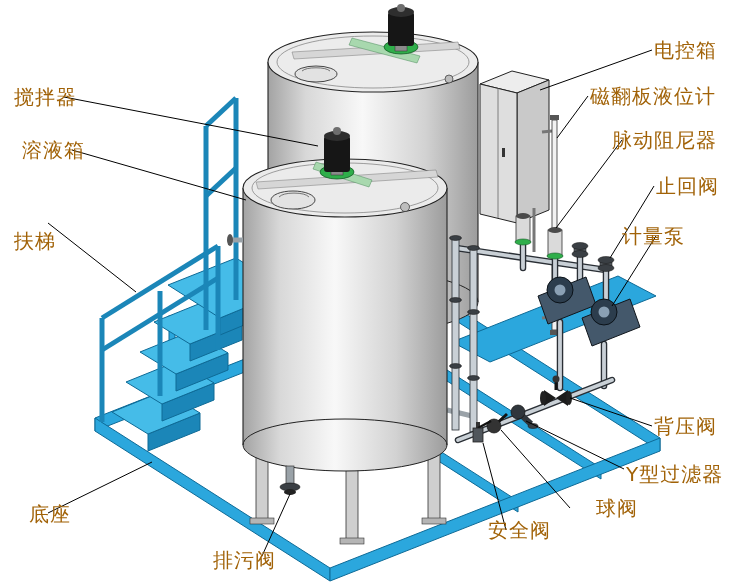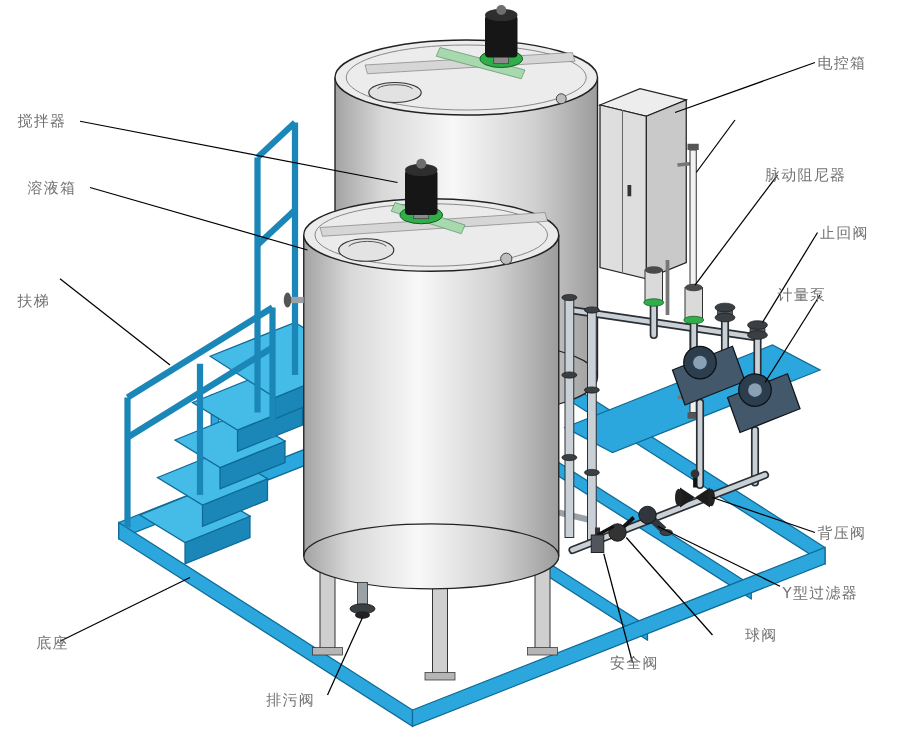--- a/index.html
+++ b/index.html
@@ -3,21 +3,21 @@
 <meta charset="utf-8">
 <style>
   html,body{margin:0;padding:0;background:#fff;}
   .stage{
     position:relative;width:731px;height:587px;background:#fff;
     font-family:"DejaVu Sans","Liberation Sans",sans-serif;
     overflow:hidden;
   }
   .stage svg{position:absolute;left:0;top:0;}
   .callout{
-    position:absolute;font-size:12px;line-height:18px;color:#737373;
+    position:absolute;font-size:20px;line-height:18px;color:#a16207;
     white-space:nowrap;letter-spacing:1px;user-select:none;
   }
   .blue{fill:var(--frame_blue,#2BA7DD);stroke:var(--frame_blue_dark,#0E6A96);stroke-width:1;}
   .tread{fill:var(--tread_blue,#45BCE8);stroke:var(--frame_blue_dark,#0E6A96);stroke-width:1;}
   .riser{fill:#1B86B8;stroke:var(--frame_blue_dark,#0E6A96);stroke-width:1;}
   .rail{stroke:#1B86B8;stroke-width:5;fill:none;}
   .edge{stroke:#222;stroke-width:1.1;fill:none;}
   .leader{stroke:#000;stroke-width:1;fill:none;}
   .pipe-out{stroke:#2A2F35;stroke-width:6.5;fill:none;stroke-linecap:round;}
   .pipe-in{stroke:#C9D0D6;stroke-width:3.8;fill:none;stroke-linecap:round;}
@@ -256,20 +256,21 @@
     <line class="leader" x1="506" y1="530" x2="483" y2="443"></line>
     <line class="leader" x1="262" y1="556" x2="290" y2="494"></line>
   </g>
 </svg>
 
 <span class="callout" style="left:14px;top:88px">搅拌器</span>
 <span class="callout" style="left:22px;top:141px">溶液箱</span>
 <span class="callout" style="left:14px;top:232px">扶梯</span>
 <span class="callout" style="left:29px;top:505px">底座</span>
 <span class="callout" style="left:654px;top:41px">电控箱</span>
+<span class="callout" style="left:590px;top:87px">磁翻板液位计</span>
 <span class="callout" style="left:612px;top:131px">脉动阻尼器</span>
 <span class="callout" style="left:656px;top:177px">止回阀</span>
 <span class="callout" style="left:622px;top:227px">计量泵</span>
 <span class="callout" style="left:654px;top:417px">背压阀</span>
 <span class="callout" style="left:626px;top:465px">Y型过滤器</span>
 <span class="callout" style="left:596px;top:499px">球阀</span>
 <span class="callout" style="left:488px;top:521px">安全阀</span>
 <span class="callout" style="left:213px;top:551px">排污阀</span>
 
 </div>

